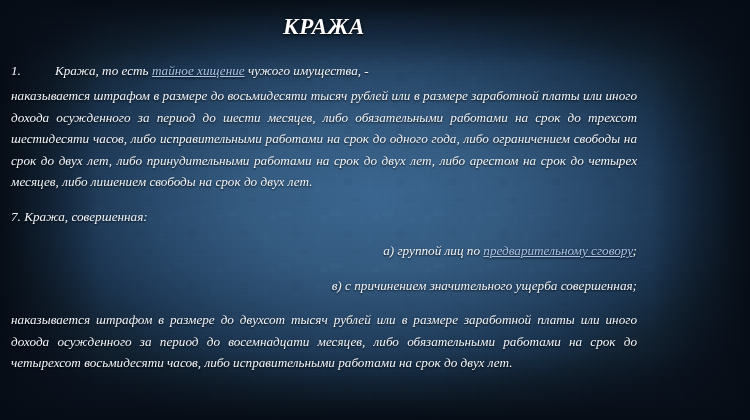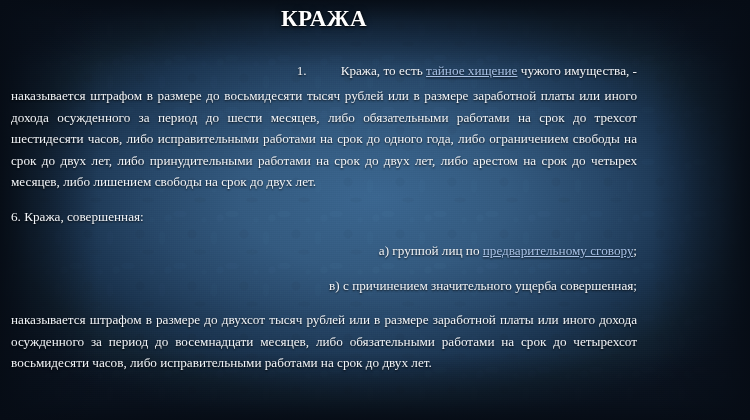--- a/index.html
+++ b/index.html
@@ -97,21 +97,22 @@
       linear-gradient(180deg, rgba(6,12,21,0.92) 0%, rgba(6,12,21,0.45) 5%, rgba(6,12,21,0.0) 16%),
       linear-gradient(0deg, rgba(6,12,21,0.92) 0%, rgba(6,12,21,0.45) 5%, rgba(6,12,21,0.0) 16%);
   }
 
   .content {
     position: relative;
     z-index: 5;
     width: 648px;
     height: 420px;
     box-sizing: border-box;
-    padding: 0 11px;
+    padding: 8px 11px;
+    font-style: italic;
   }
 
   .slide-title {
     margin: 0;
     padding-top: 5px;
     text-align: center;
     font-size: 23px;
     font-weight: bold;
     letter-spacing: 0.5px;
     color: #ffffff;
@@ -123,22 +124,22 @@
     margin: 0;
     color: #f2f5f9;
     font-size: 13.2px;
     line-height: 21.5px;
     text-align: justify;
     text-shadow: 0 1px 2px rgba(0,0,0,0.8);
     -webkit-font-smoothing: antialiased;
   }
 
   p.item1 {
-    margin-top: 27px;
-    text-align: right;
+    margin-top: 19px;
+    text-align: left;
   }
   p.item1 .tab {
     display: inline-block;
     width: 34px;
   }
 
   p.block-a {
     margin-top: 4px;
   }
 
@@ -173,21 +174,21 @@
   <div class="content">
 
     <h1 class="slide-title">КРАЖА</h1>
 
     <p class="para item1">
       <span>1.</span><span class="tab"></span><span>Кража, то есть </span><a href="#" class="lnk">тайное хищение</a><span> чужого имущества, -</span>
     </p>
 
     <p class="para block-a">наказывается штрафом в размере до восьмидесяти тысяч рублей или в размере заработной платы или иного дохода осужденного за период до шести месяцев, либо обязательными работами на срок до трехсот шестидесяти часов, либо исправительными работами на срок до одного года, либо ограничением свободы на срок до двух лет, либо принудительными работами на срок до двух лет, либо арестом на срок до четырех месяцев, либо лишением свободы на срок до двух лет.</p>
 
-    <p class="para head2">6. Кража, совершенная:</p>
+    <p class="para head2">7. Кража, совершенная:</p>
 
     <p class="para sub">
       <span>а)</span><span> группой лиц по </span><a href="#" class="lnk">предварительному сговору</a><span>;</span>
     </p>
 
 
     <p class="para sub">
       <span>в)</span><span> с причинением значительного ущерба совершенная;</span>
     </p>
 

